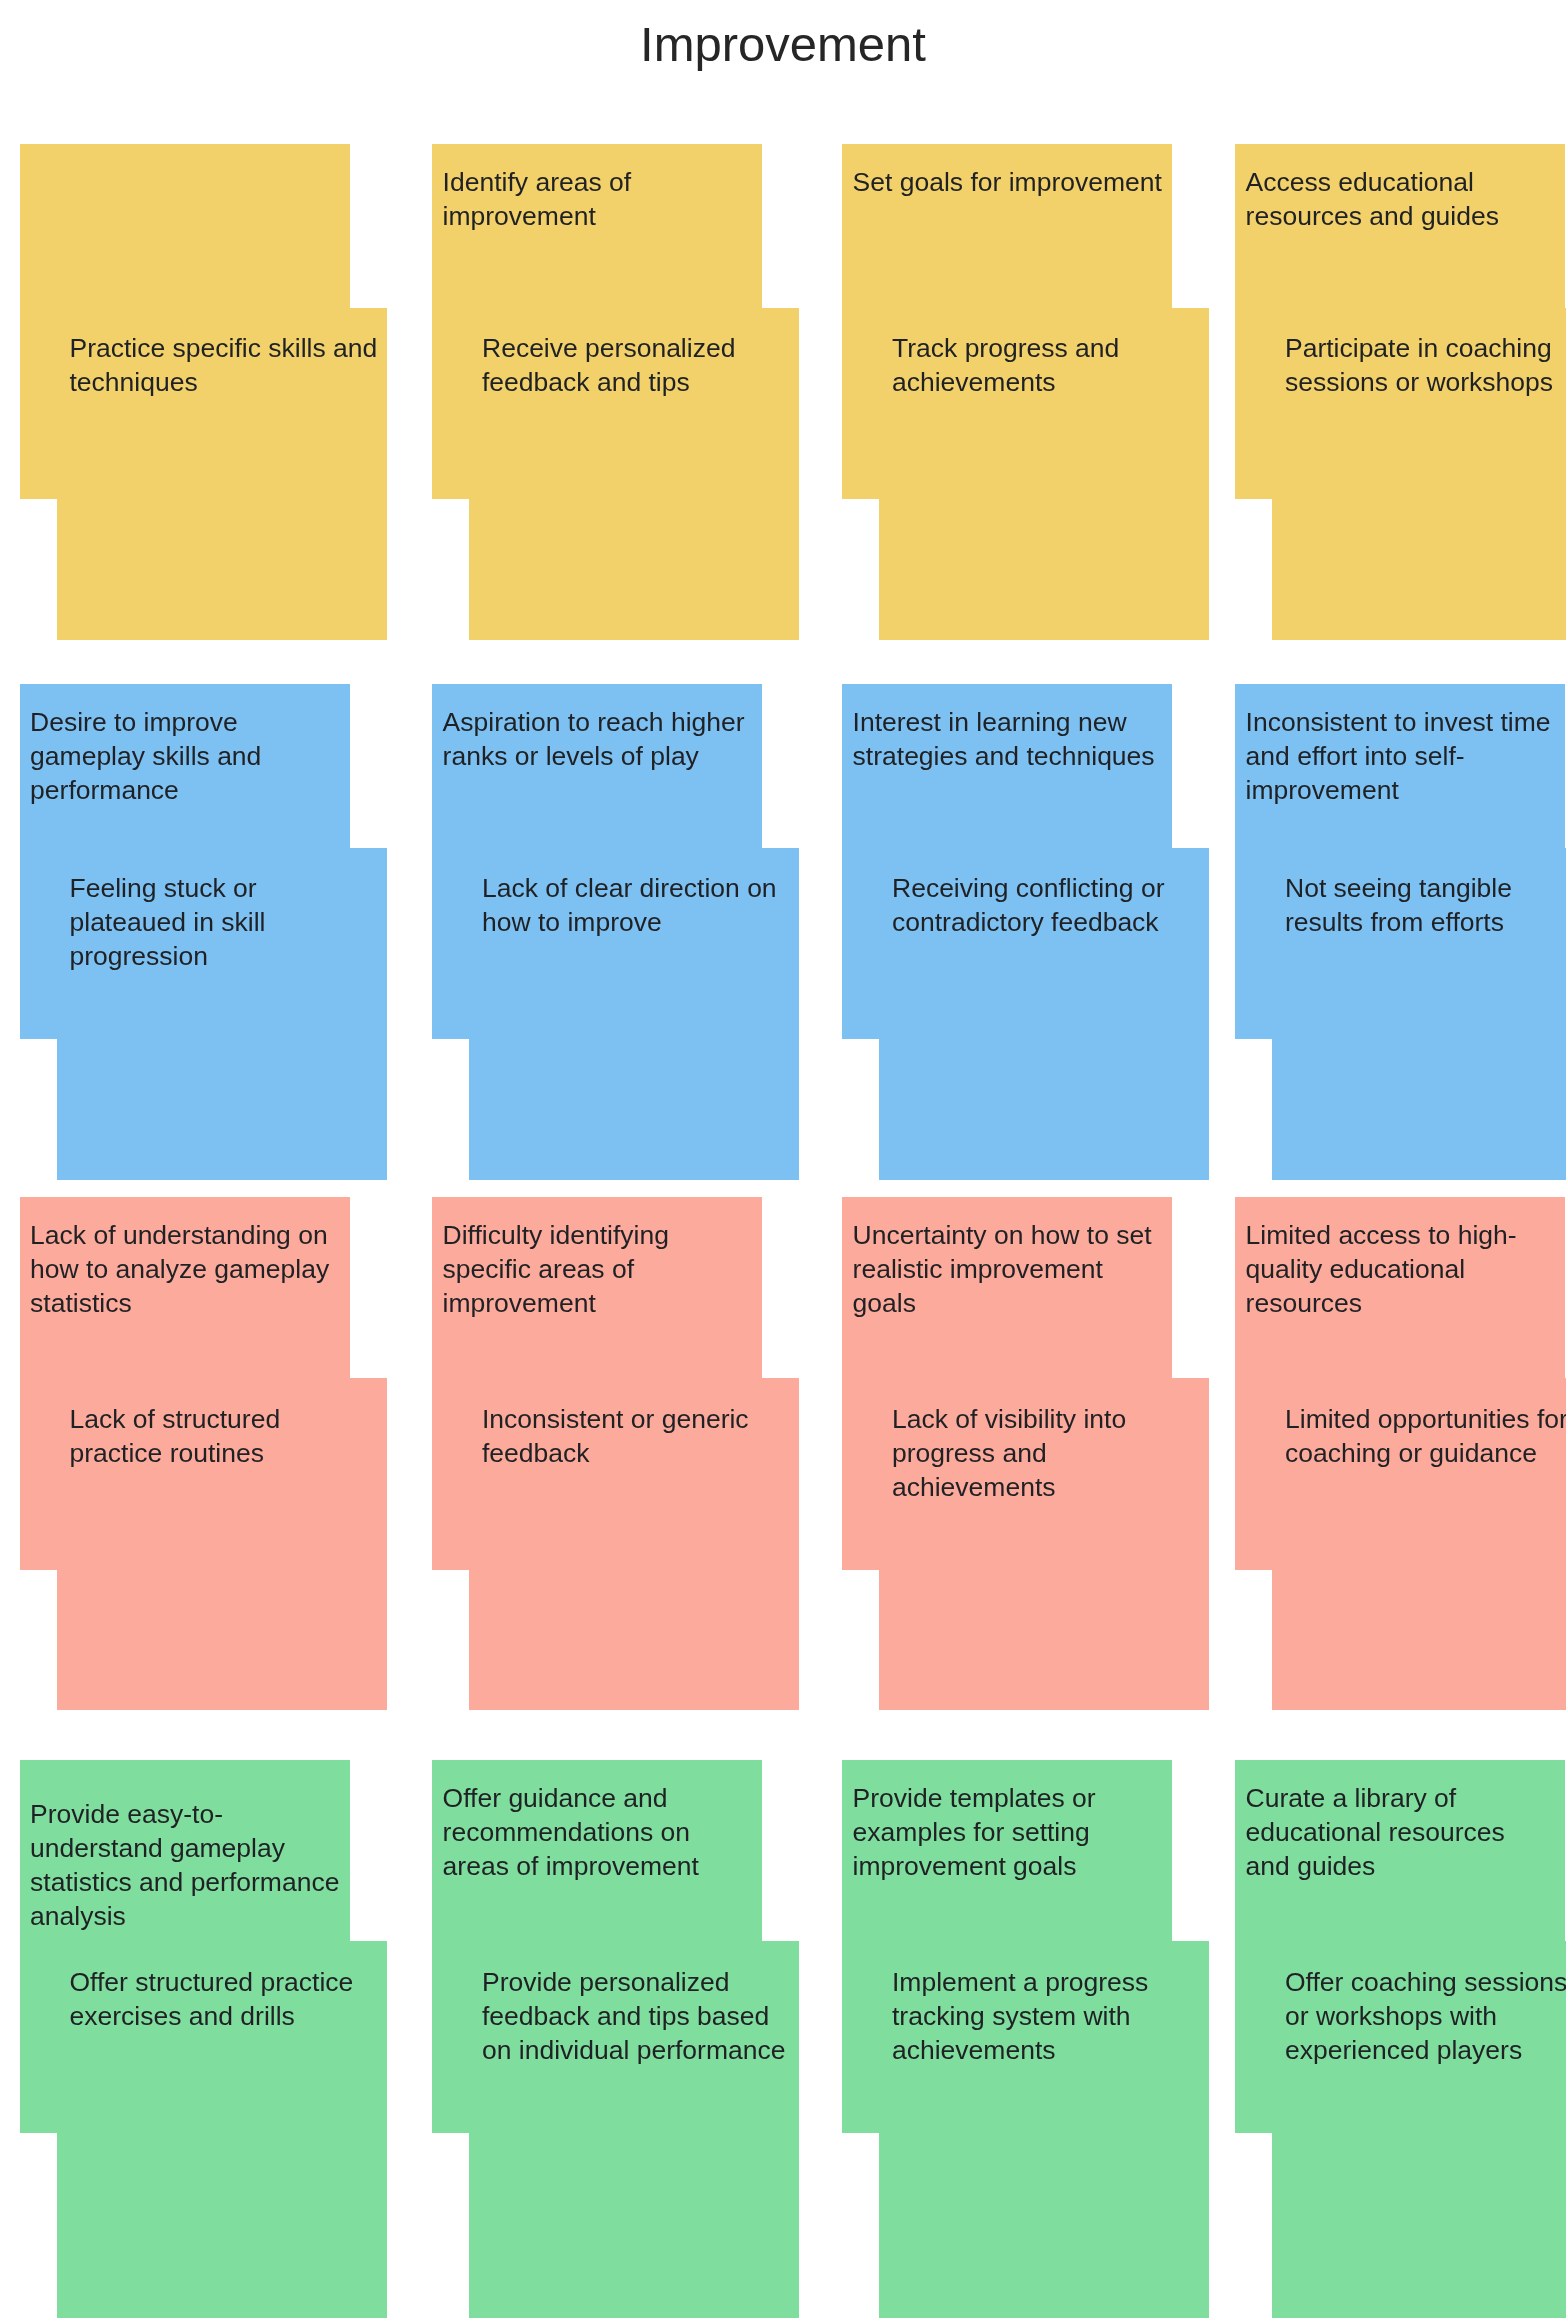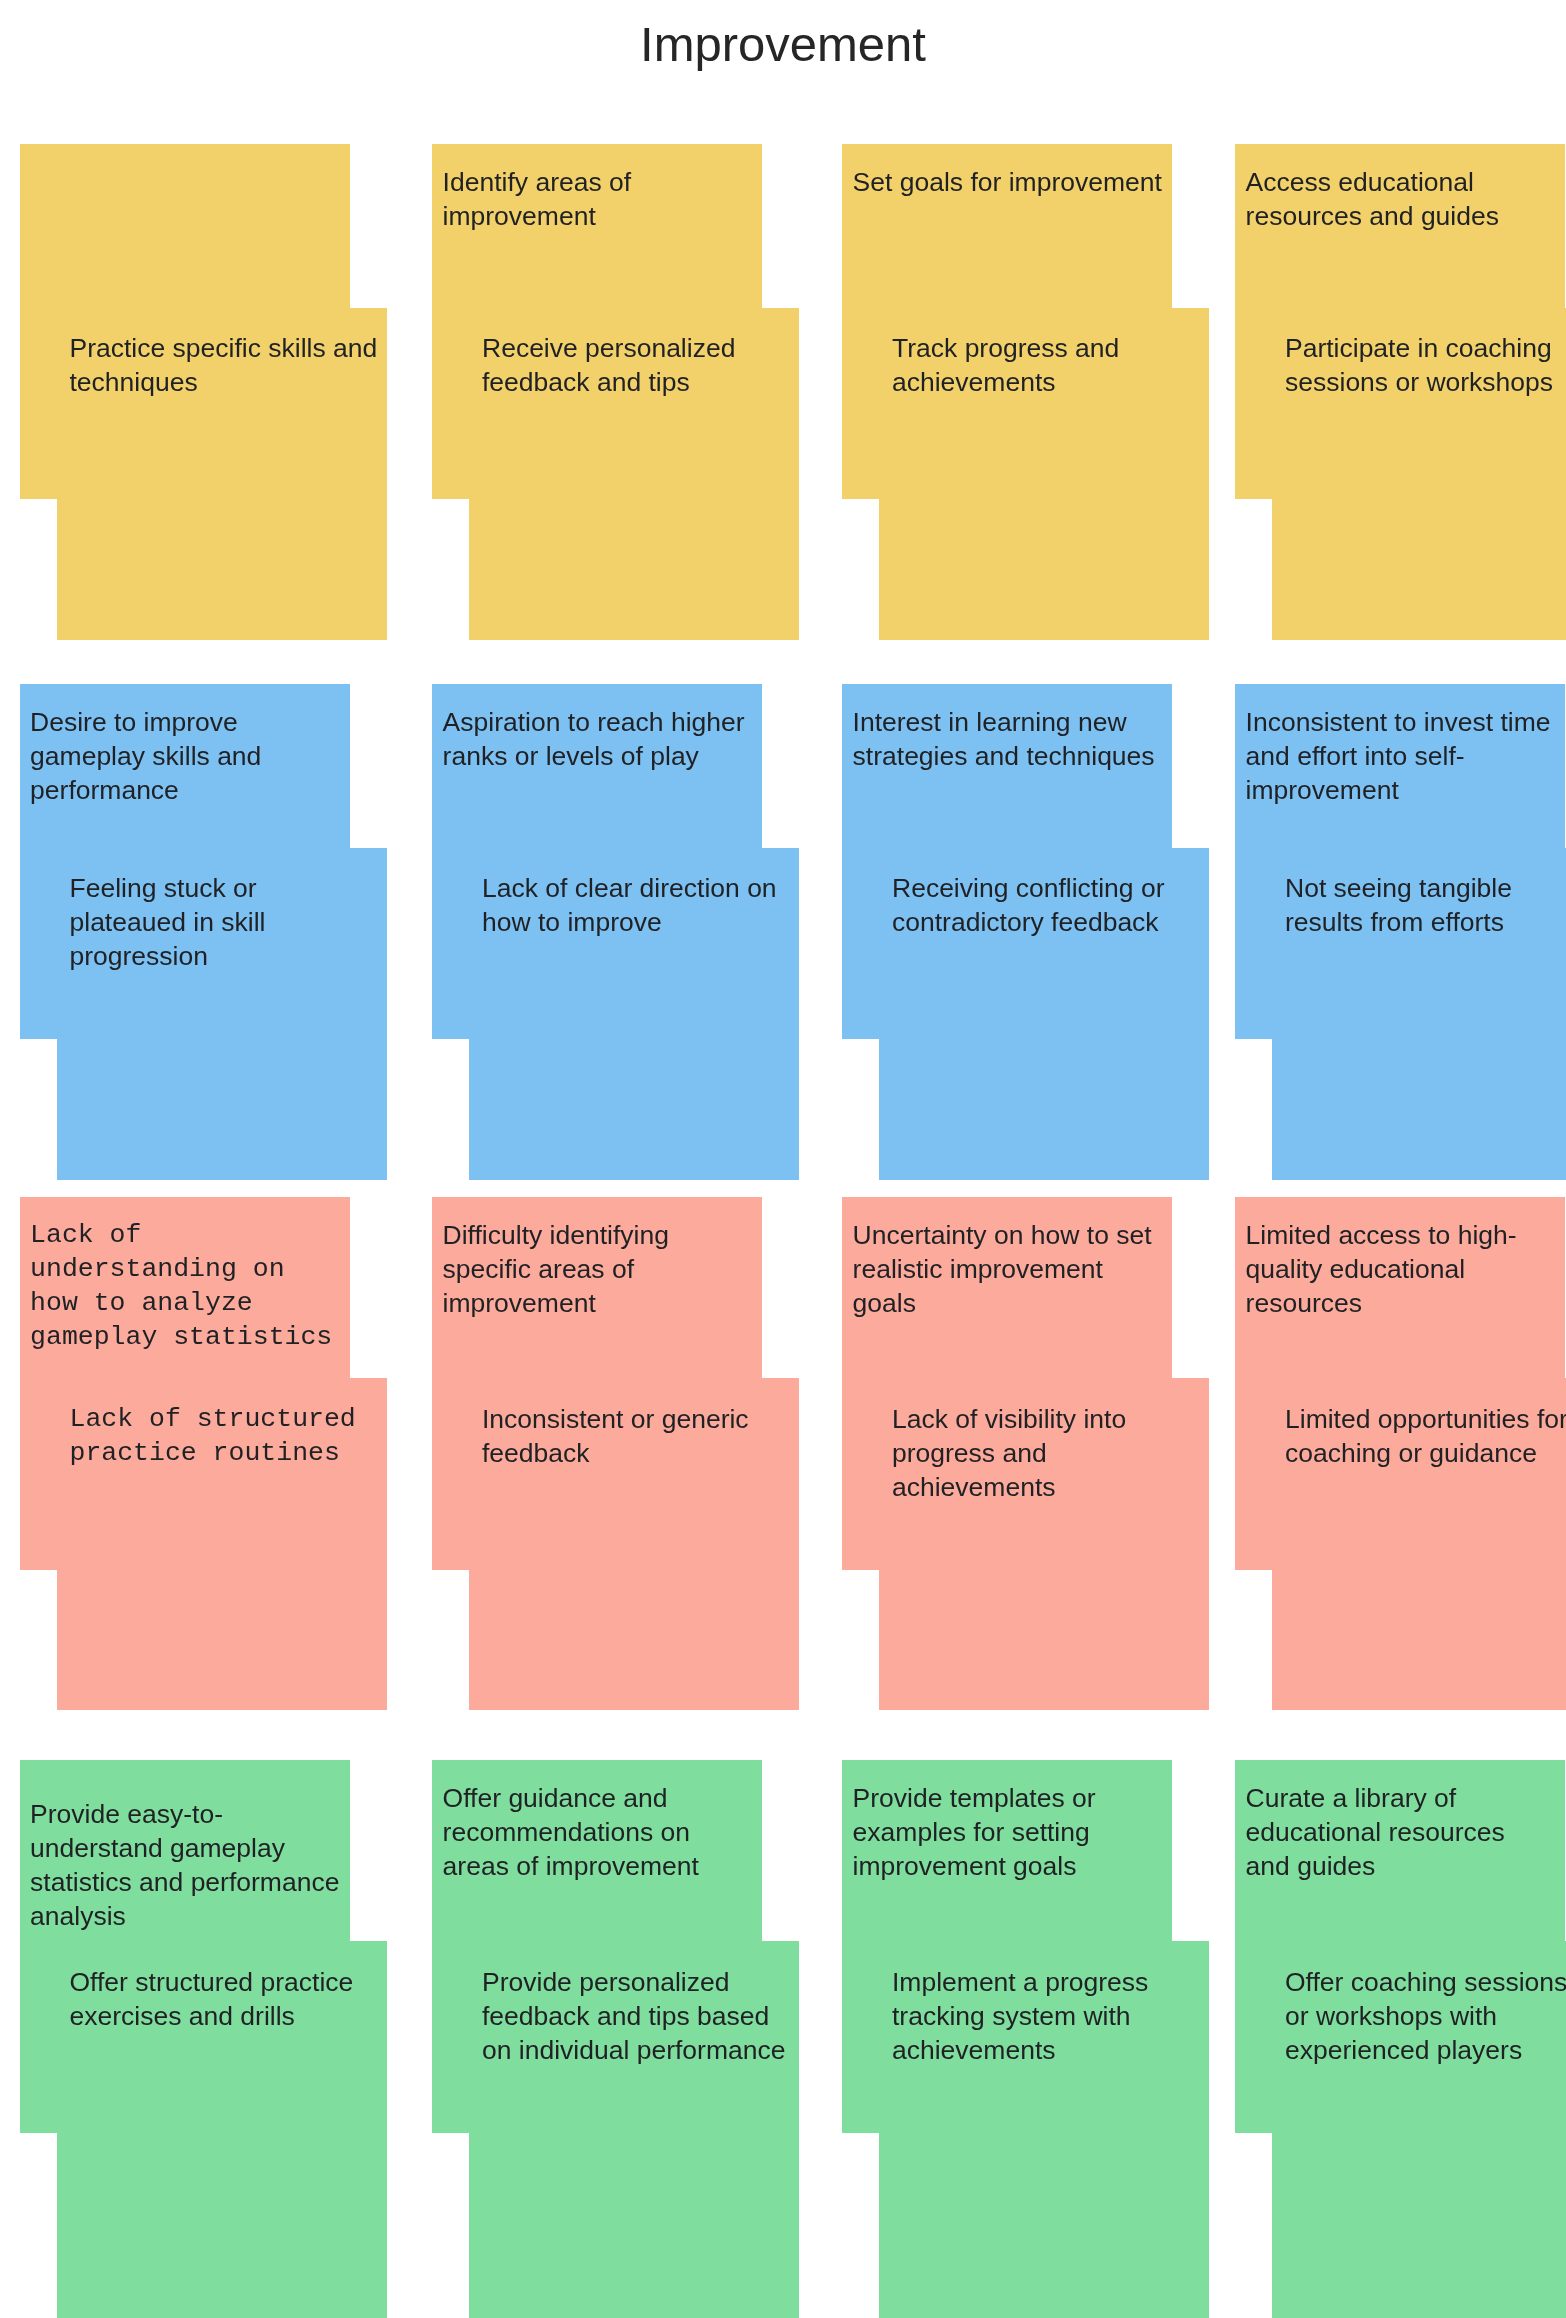--- a/index.html
+++ b/index.html
@@ -122,21 +122,21 @@
         <div class="txt txt-b" style="top: 187px; left: 50px; width: 310px; color: rgb(31, 33, 36);">Receiving conflicting or contradictory feedback</div>
       </div>
       <div class="cell" style="left: 1235px; width: 367px; height: 495px;">
         <div class="blk blk-b" style="left: 37px; top: 164px; width: 330px; height: 332px; background: rgb(125, 192, 242);"></div>
         <div class="blk blk-a" style="left: 0px; top: 0px; width: 330px; height: 355px; background: rgb(125, 192, 242);"></div>
         <div class="txt txt-a" style="top: 21px; left: 10.6px; width: 310px; color: rgb(31, 33, 36);">Inconsistent to invest time and effort into self-improvement</div>
         <div class="txt txt-b" style="top: 187px; left: 50px; width: 310px; color: rgb(31, 33, 36);">Not seeing tangible results from efforts</div>
       </div>
     </div>
     <div class="row" style="position: absolute; left: 0px; top: 1053px; height: 513px;">
-      <div class="cell" style="left: 19.5px; width: 367px; height: 513px; font-family: Liberation Mono, monospace;">
+      <div class="cell" style="left: 19.5px; width: 367px; height: 513px;">
         <div class="blk blk-b" style="left: 37px; top: 181px; width: 330px; height: 332px; background: rgb(252, 170, 155);"></div>
         <div class="blk blk-a" style="left: 0px; top: 0px; width: 330px; height: 373px; background: rgb(252, 170, 155);"></div>
         <div class="txt txt-a" style="top: 21px; left: 10.6px; width: 310px; color: rgb(31, 33, 36);">Lack of understanding on how to analyze gameplay statistics</div>
         <div class="txt txt-b" style="top: 205px; left: 50px; width: 310px; color: rgb(31, 33, 36);">Lack of structured practice routines</div>
       </div>
       <div class="cell" style="left: 432px; width: 367px; height: 513px;">
         <div class="blk blk-b" style="left: 37px; top: 181px; width: 330px; height: 332px; background: rgb(252, 170, 155);"></div>
         <div class="blk blk-a" style="left: 0px; top: 0px; width: 330px; height: 373px; background: rgb(252, 170, 155);"></div>
         <div class="txt txt-a" style="top: 21px; left: 10.6px; width: 310px; color: rgb(31, 33, 36);">Difficulty identifying specific areas of improvement</div>
         <div class="txt txt-b" style="top: 205px; left: 50px; width: 310px; color: rgb(31, 33, 36);">Inconsistent or generic feedback</div>

